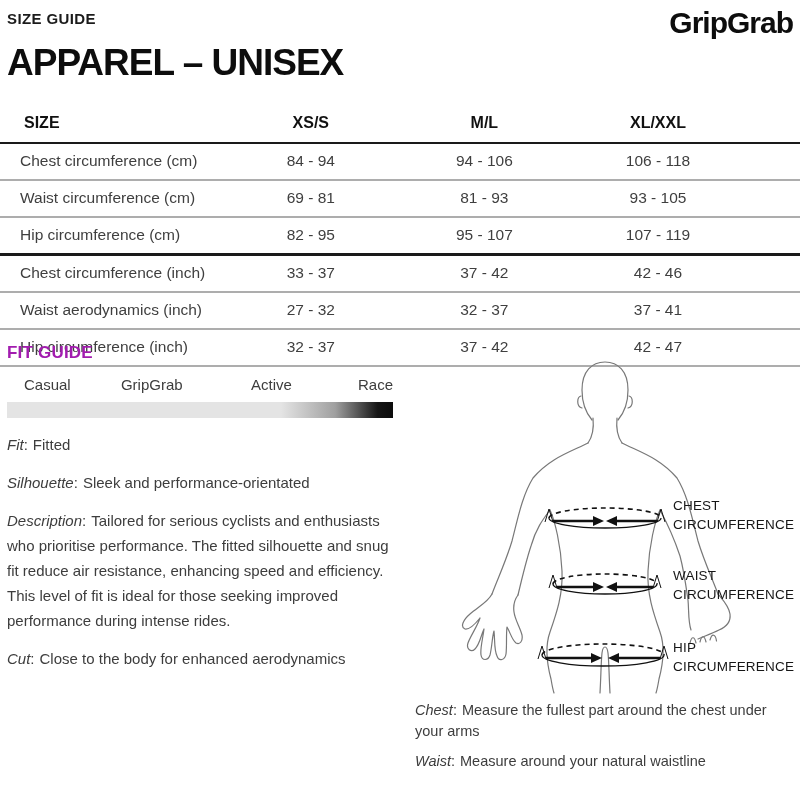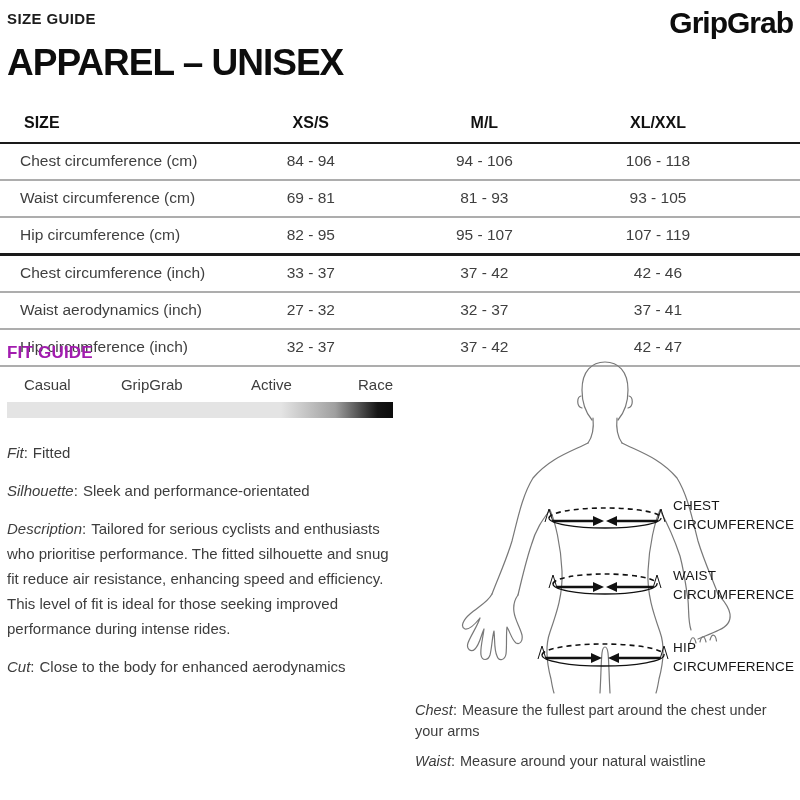--- a/index.html
+++ b/index.html
@@ -33,21 +33,21 @@
   .fit-panel { position:absolute; top:343px; left:7px; width:386px; }
   .section-heading { font-size:17px; font-weight:800; color:#a21caf; letter-spacing:.2px; }
   .scale-labels { position:relative; height:19px; margin-top:13px; font-size:15px; color:#3d3d3d; }
   .scale-labels .l0 { position:absolute; left:17px; }
   .scale-labels .l1 { position:absolute; left:37.5%; transform:translateX(-50%); }
   .scale-labels .l2 { position:absolute; left:68.5%; transform:translateX(-50%); }
   .scale-labels .l3 { position:absolute; right:0; }
   .fit-bar { margin-top:7px; height:16px; width:386px;
              background:linear-gradient(90deg,#e4e4e4 0%,#e4e4e4 71%,#a0a0a0 85%,#161616 96%,#0c0c0c 100%); }
   .attr { margin-top:13px; font-size:15px; line-height:25px; color:#3d3d3d; }
-  .attr.first { margin-top:22px; }
+  .attr.first { margin-top:14px; }
   .attr .lab { font-style:italic; }
   .attr .sep { margin-right:5px; }
 
   
   .measure-panel { position:absolute; top:343px; left:415px; width:385px; }
   .figure-wrap { position:relative; margin-top:10px; height:338px; }
   .figure-wrap svg { position:absolute; left:15px; top:3px; }
   .fig-label { position:absolute; left:258px; font-size:13.5px; font-weight:500;
                line-height:19px; letter-spacing:.2px; color:#161616; }
   .fig-label.chest { top:143px; }

